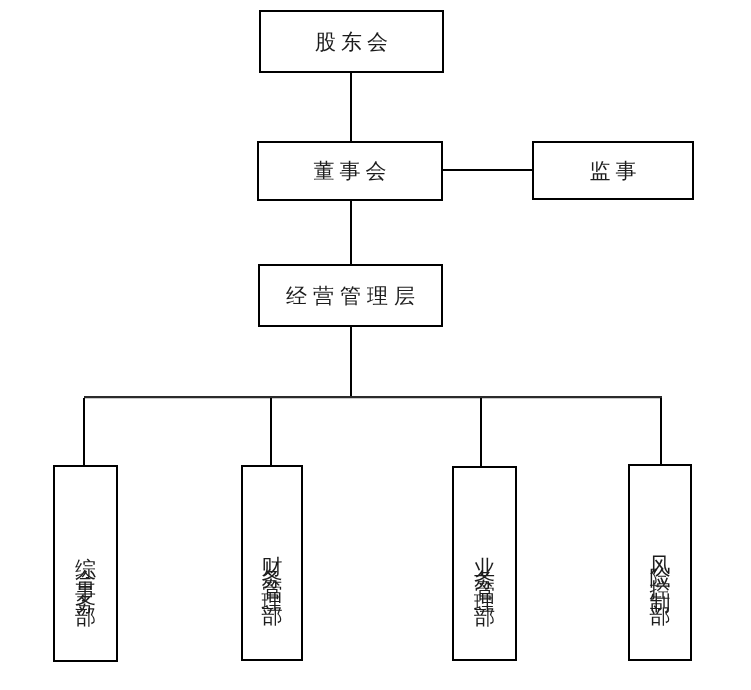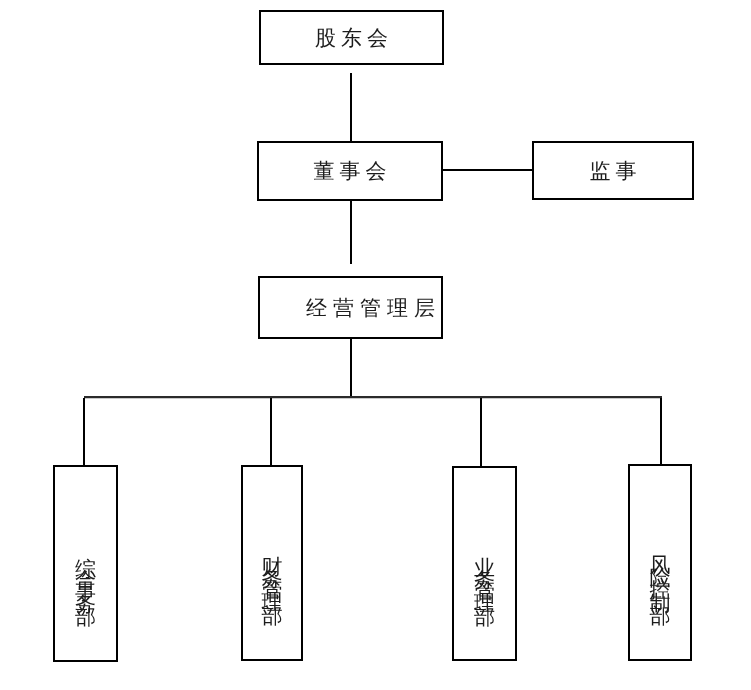--- a/index.html
+++ b/index.html
@@ -63,33 +63,33 @@
   <div class="line vline" style="left:350px; top:73px;  height:68px;"></div>
   <div class="line hline" style="left:443px; top:169px; width:89px;"></div>
   <div class="line vline" style="left:350px; top:201px; height:63px;"></div>
   <div class="line vline" style="left:350px; top:327px; height:70px;"></div>
   <div class="line branch" style="left:84px; top:396px; width:578px;"></div>
   <div class="line vline" style="left:83px;  top:398px; height:67px;"></div>
   <div class="line vline" style="left:270px; top:398px; height:67px;"></div>
   <div class="line vline" style="left:480px; top:398px; height:68px;"></div>
   <div class="line vline" style="left:660px; top:398px; height:66px;"></div>
 
-  <div class="node" style="left:259px; top:10px; width:185px; height:55px;">
+  <div class="node" style="left:259px; top:10px; width:185px; height:63px;">
     <span class="label">股东会</span>
   </div>
 
   <div class="node" style="left:257px; top:141px; width:186px; height:60px;align-items:center;">
     <span class="label">董事会</span>
   </div>
 
   <div class="node" style="left:532px; top:141px; width:162px; height:59px;text-align:right;">
     <span class="label">监事</span>
   </div>
 
-  <div class="node wide" style="left:258px; top:276px; width:185px; height:63px;justify-content:flex-end;">
+  <div class="node wide" style="left:258px; top:264px; width:185px; height:63px;">
     <span class="label">经营管理层</span>
   </div>
 
   <div class="node vertical" style="left:53px; top:465px; width:65px; height:197px;">
     <span class="label">综合事务部</span>
   </div>
 
   <div class="node vertical" style="left:241px; top:465px; width:62px; height:196px;">
     <span class="label">财务管理部</span>
   </div>

